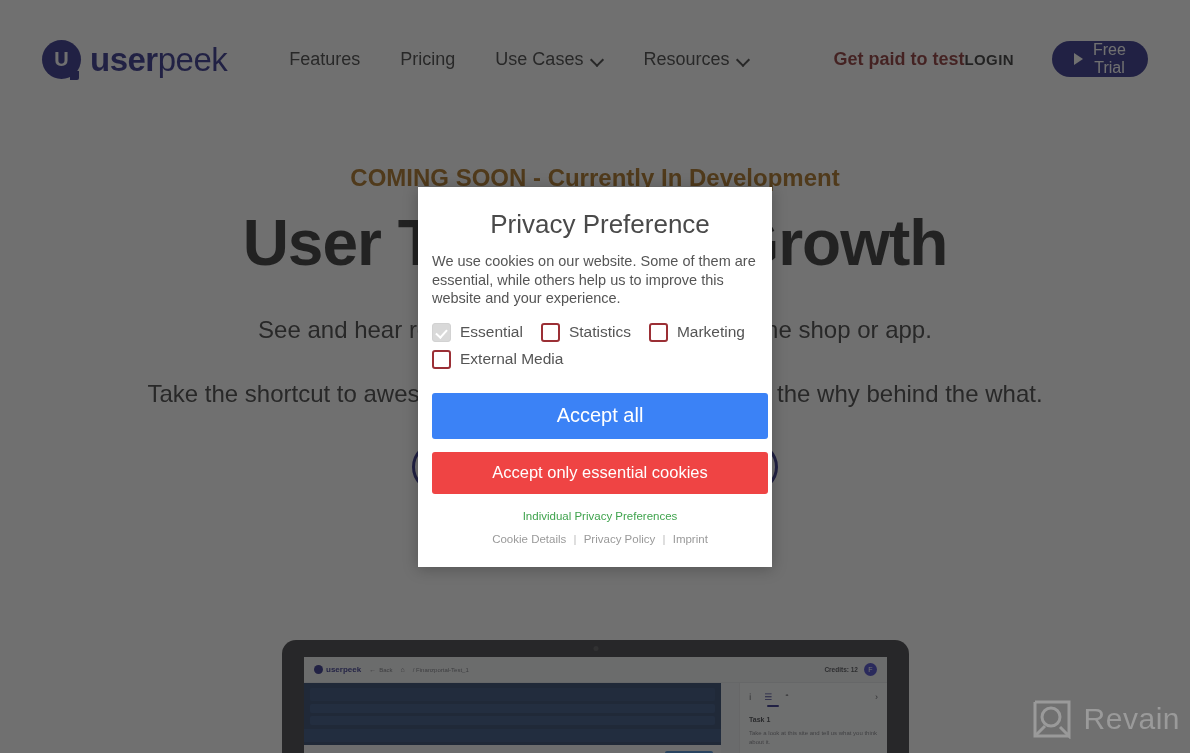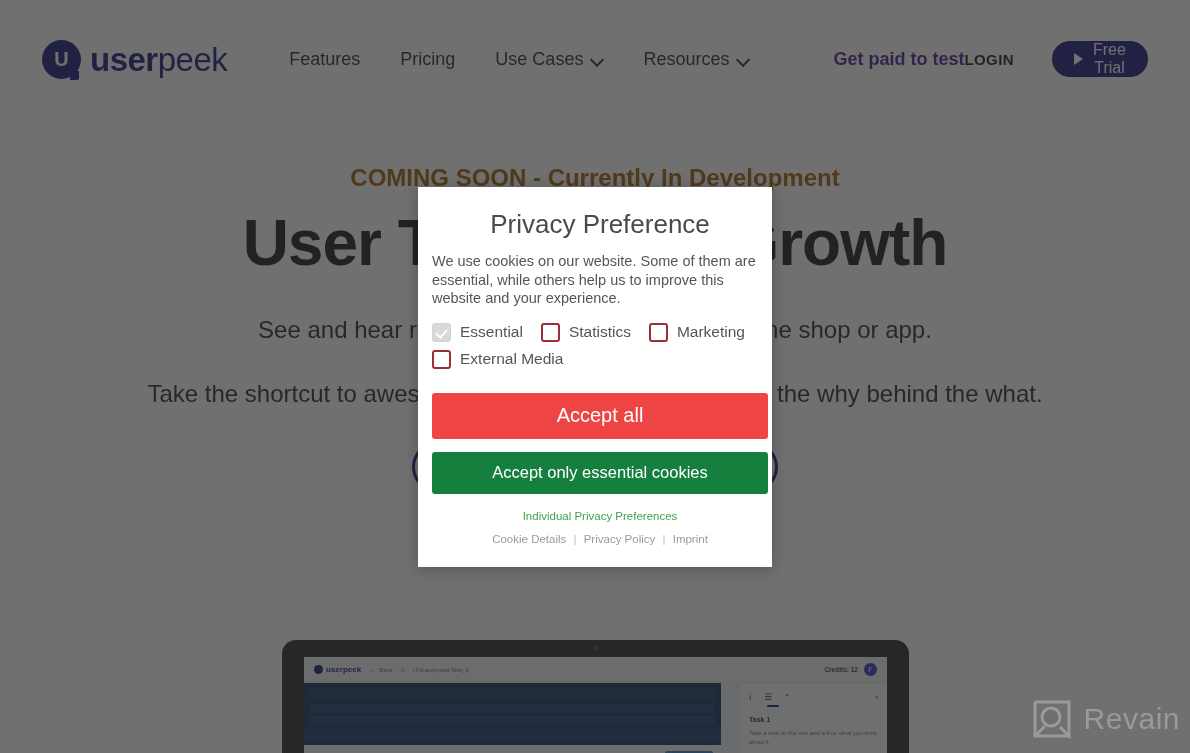--- a/index.html
+++ b/index.html
@@ -60,21 +60,21 @@
     cursor: pointer; white-space: nowrap;
   }
   .chev { display: inline-block; width: 11px; height: 11px; position: relative; }
   .chev::before {
     content: ""; position: absolute; left: 0; top: 1px;
     width: 8px; height: 8px;
     border-right: 2px solid #2c2c2c; border-bottom: 2px solid #2c2c2c;
     transform: rotate(45deg);
   }
   .nav-cta {
-    font-size: 18px; font-weight: 700; color: #4c1d95;
+    font-size: 18px; font-weight: 700; color: #7f1d1d;
     margin-left: 44px; white-space: nowrap; cursor: pointer;
   }
   .header-right {
     margin-left: auto; display: flex; align-items: center; gap: 38px;
   }
   .login-link {
     font-size: 15px; font-weight: 700; color: #1c1c1c;
     letter-spacing: 0.4px; cursor: pointer;
   }
   .trial-btn {
@@ -239,28 +239,28 @@
   }
   .cb-box.disabled::after {
     content: ""; position: absolute;
     left: 5px; top: 3px; width: 5px; height: 9px;
     border-right: 2px solid #ffffff; border-bottom: 2px solid #ffffff;
     transform: rotate(42deg);
   }
   .cb-label { font-size: 15.5px; color: #555555; white-space: nowrap; }
   .btn-accept-all {
     width: 100%; height: 46px; margin-top: 16px;
-    background: #ef4444; color: #ffffff;
+    background: #3b82f6; color: #ffffff;
     border: none; border-radius: 3px;
     font-size: 20px; cursor: pointer;
     font-family: "Liberation Sans", sans-serif;
   }
   .btn-essential {
     width: 100%; height: 42px; margin-top: 13px;
-    background: #15803d; color: #ffffff;
+    background: #ef4444; color: #ffffff;
     border: none; border-radius: 3px;
     font-size: 16.5px; cursor: pointer;
     font-family: "Liberation Sans", sans-serif;
   }
   .indiv-link {
     display: block; text-align: center;
     font-size: 11.5px; color: #3fa34d;
     margin-top: 16px; text-decoration: none; cursor: pointer;
   }
   .modal-footer {

